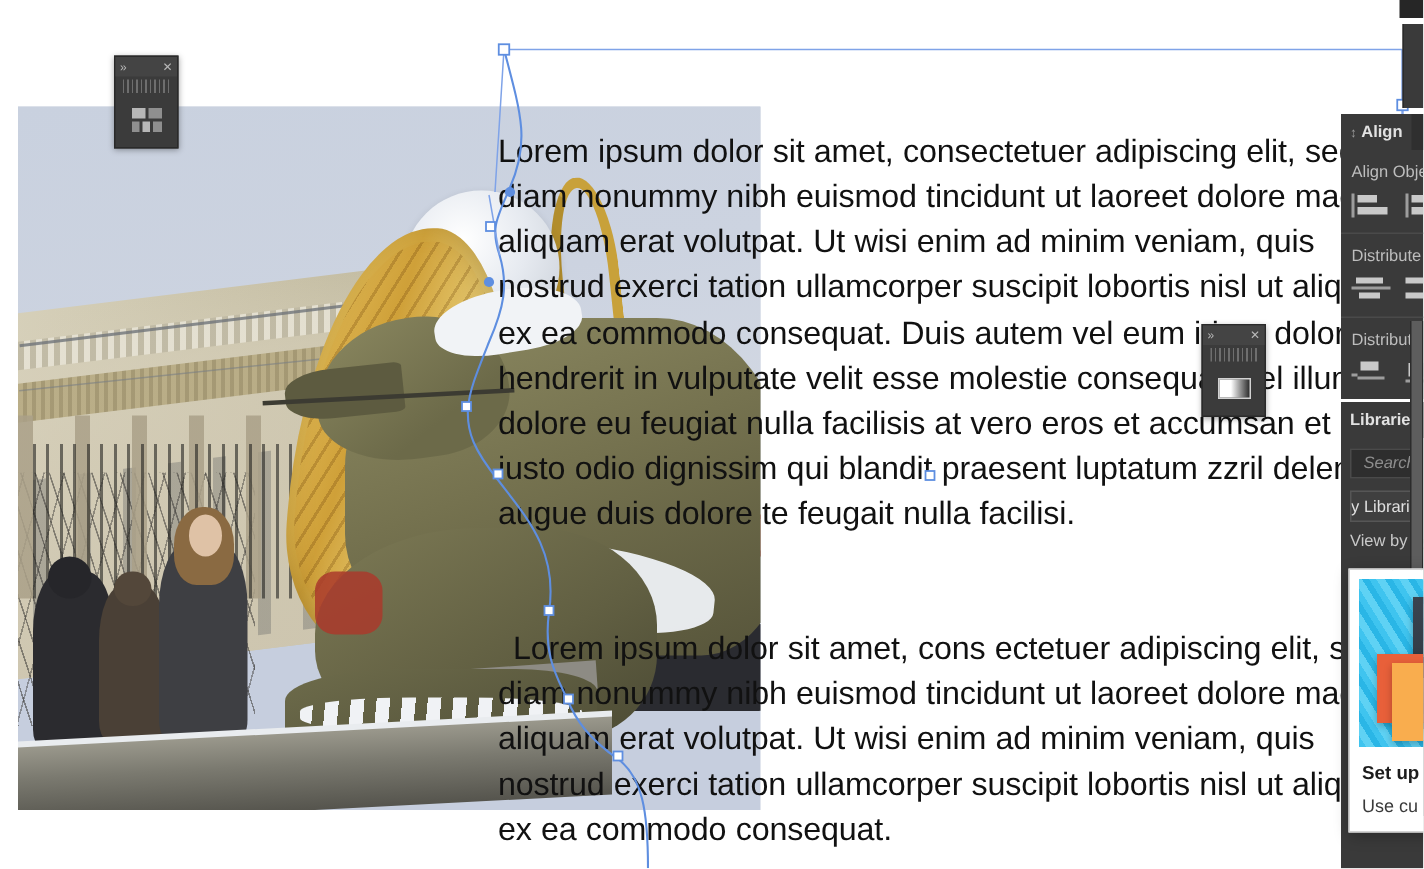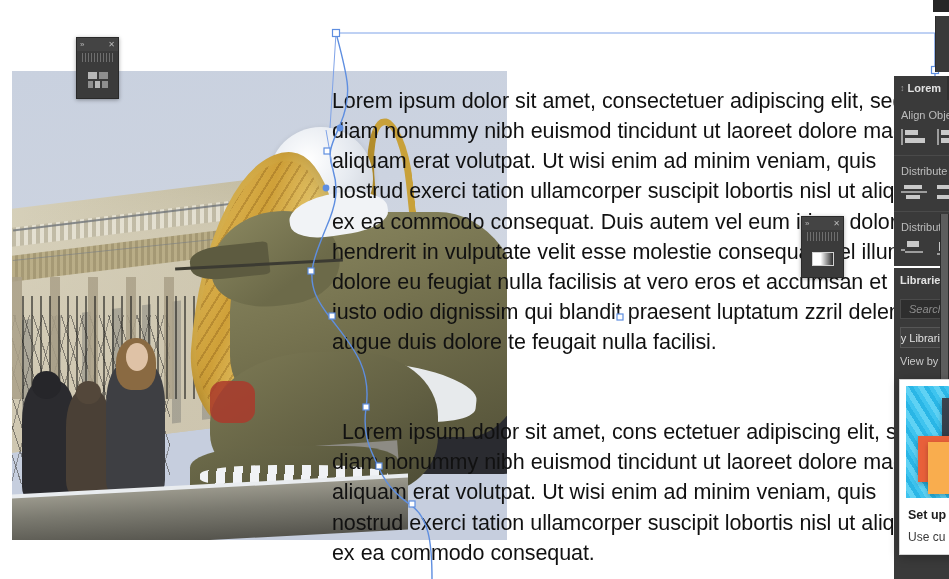--- a/index.html
+++ b/index.html
@@ -398,21 +398,21 @@
       </div>
     </div>
   </div>
 
   <div id="dock">
 
     <div class="panel" style="top:76px; height:190px;">
       <div class="panel-tabbar">
         <div class="panel-tab">
           <span class="collapse-arrows">↕</span>
-          <span>Lorem</span>
+          <span>Align</span>
         </div>
       </div>
 
       <div class="panel-section-label">Align Objects</div>
       <div class="panel-iconrow">
         <span class="al-icon">
           <i class="al-rule" style="left:0;top:1px;width:2px;height:16px;"></i>
           <i class="al-bar" style="left:4px;top:2px;width:13px;height:5px;"></i>
           <i class="al-bar" style="left:4px;top:10px;width:20px;height:5px;"></i>
         </span>

